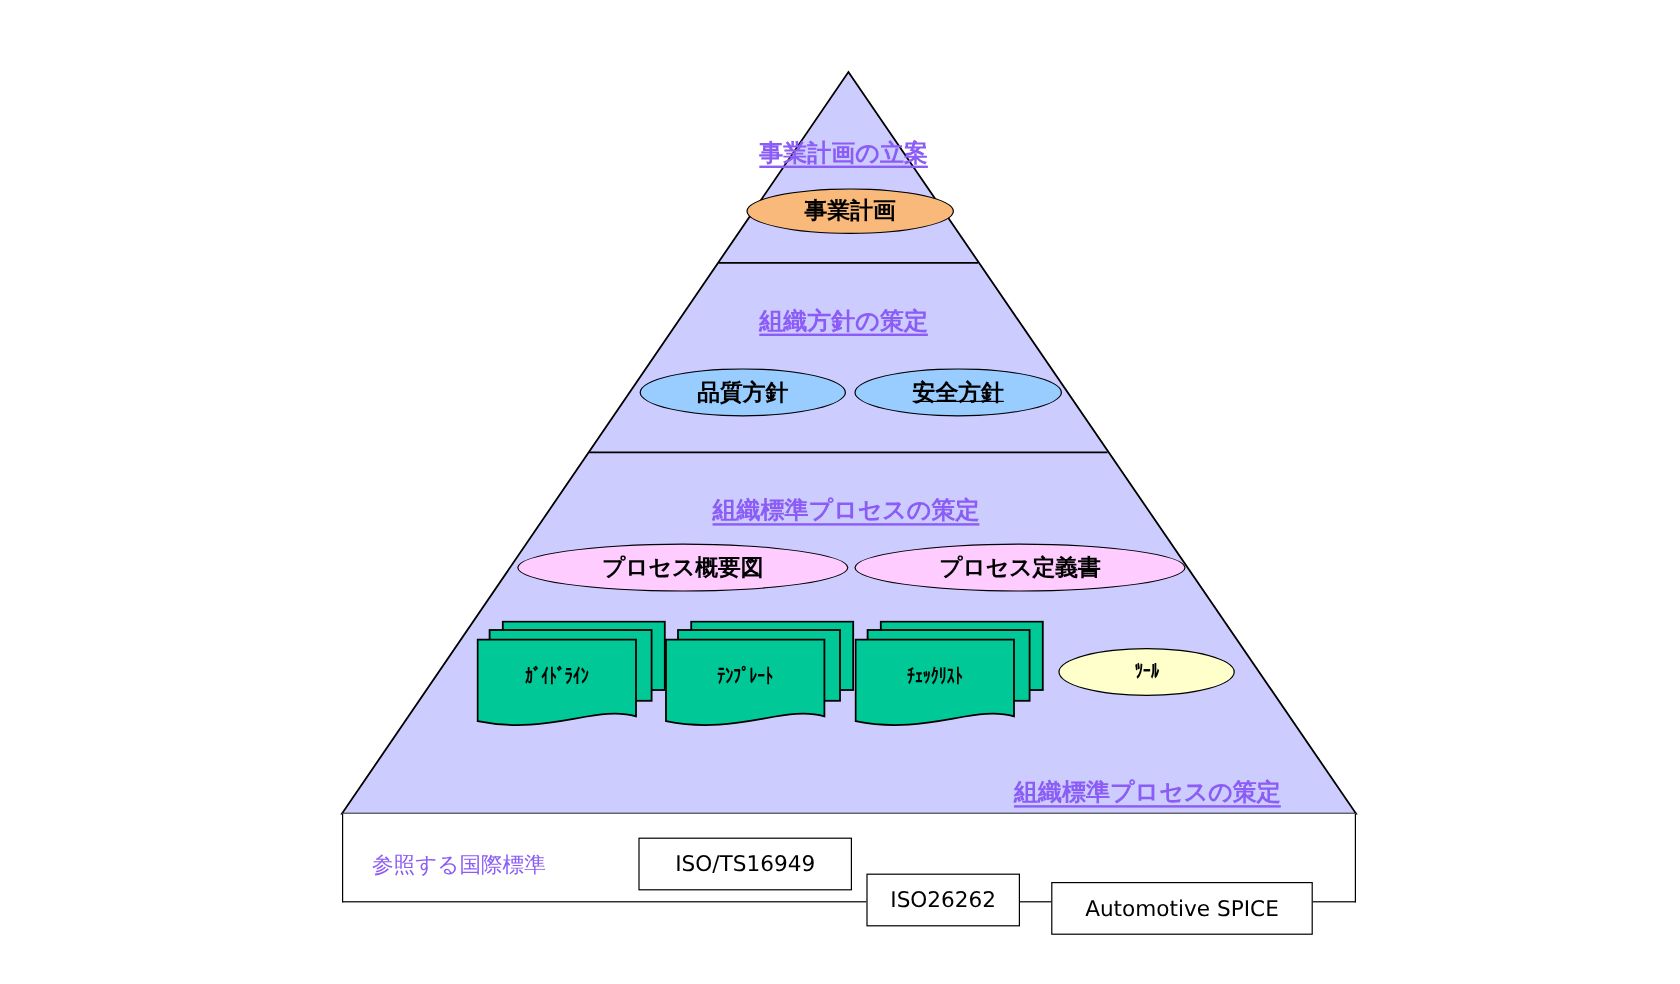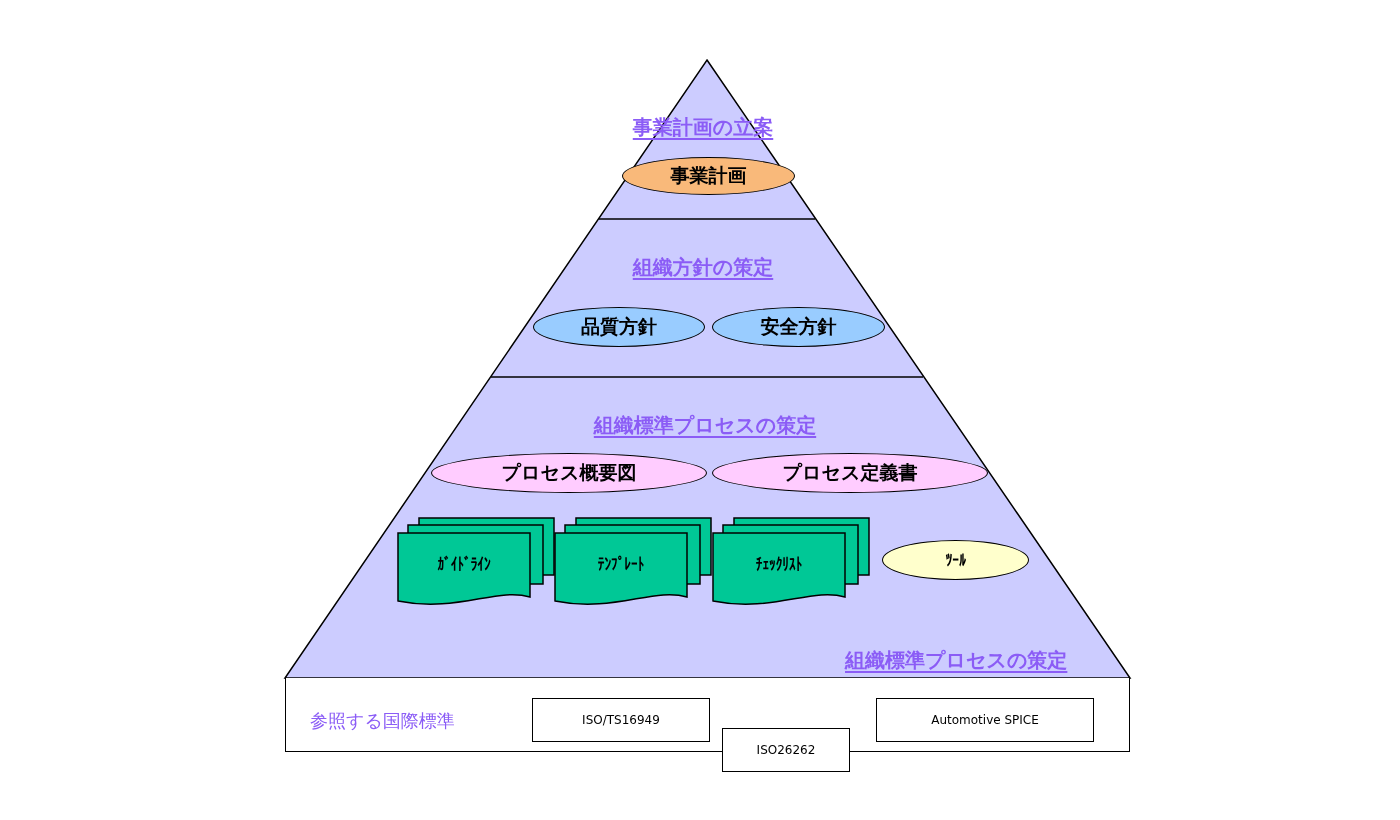--- a/index.html
+++ b/index.html
@@ -8,39 +8,39 @@
   #diagram { position:absolute; left:0; top:0; width:1400px; height:820px; }
   .lbl { position:absolute; font-weight:bold; color:#8b5cf6; white-space:nowrap; }
   .title { font-size:20px; text-decoration:underline; text-underline-offset:4px; text-decoration-thickness:2px; transform:translateX(-50%); }
   .ell { position:absolute; border:1.5px solid #000; border-radius:50%; box-sizing:border-box;
          display:flex; align-items:center; justify-content:center; font-weight:bold; font-size:19px; }
   .doc { position:absolute; width:160px; height:90px; }
   .doc .txt { position:absolute; left:0; top:0; width:130px; height:70px; display:flex; align-items:center; justify-content:center;
               font-size:17px; font-weight:bold; transform:scaleX(0.78); }
   .bottom-box { position:absolute; left:285px; top:678px; width:845px; height:74px; border:1.5px solid #000; box-sizing:border-box; background:#fff; border-top:none; }
   .std { position:absolute; top:698px; height:44px; border:1.5px solid #000; box-sizing:border-box; background:#fff;
-         display:flex; align-items:center; justify-content:center; font-size:12px; }
+         display:flex; align-items:center; justify-content:center; font-size:18px; }
 </style>
 </head>
 <body>
 
 <svg id="diagram" width="1400" height="820" viewBox="0 0 1400 820">
   <polygon points="707,60 1130,678 285,678" fill="#ccccff" stroke="#000" stroke-width="1.5"></polygon>
   <line x1="599" y1="219" x2="815" y2="219" stroke="#000" stroke-width="1.5"></line>
   <line x1="491" y1="377" x2="923" y2="377" stroke="#000" stroke-width="1.5"></line>
 
   <g id="docs"></g>
 </svg>
 
 <div class="lbl title" style="left:703px; top:114px;">事業計画の立案</div>
 <div class="ell" style="left:622px; top:157px; width:173px; height:38px; background:#f9b97a;">事業計画</div>
 
 <div class="lbl title" style="left:703px; top:254px;">組織方針の策定</div>
 <div class="ell" style="left:533px; top:307px; width:172px; height:40px; background:#99ccff;">品質方針</div>
-<div class="ell" style="left:712px; top:307px; width:173px; height:40px; background:#99ccff;">安全方針</div>
+<div class="ell" style="left:712px; top:307px; width:173px; height:40px; background:#99ccff;text-decoration:underline;">安全方針</div>
 
 <div class="lbl title" style="left:705px; top:412px;">組織標準プロセスの策定</div>
 <div class="ell" style="left:431px; top:453px; width:276px; height:40px; background:#ffccff;">プロセス概要図</div>
 <div class="ell" style="left:712px; top:453px; width:276px; height:40px; background:#ffccff;">プロセス定義書</div>
 
 <div class="doc" style="left:397px; top:517px;">
   <svg width="160" height="90" style="position:absolute;left:0;top:0;">
     <rect x="22" y="1" width="135" height="57" fill="#00c896" stroke="#000" stroke-width="1.5"></rect>
     <rect x="11" y="8" width="135" height="59" fill="#00c896" stroke="#000" stroke-width="1.5"></rect>
     <path d="M1,16 L133,16 L133,80 C100,70 60,96 1,84 Z" fill="#00c896" stroke="#000" stroke-width="1.5"></path>
@@ -67,13 +67,13 @@
 <div class="ell" style="left:882px; top:540px; width:147px; height:40px; background:#ffffcc;">
   <span style="font-size:17px; display:inline-block; transform:scaleX(0.8);">ﾂｰﾙ</span>
 </div>
 
 <div class="lbl" style="left:845px; top:647px; font-size:20px; text-decoration:underline; text-underline-offset:4px; text-decoration-thickness:2px;">組織標準プロセスの策定</div>
 
 <div class="bottom-box"></div>
 <div class="lbl" style="left:310px; top:709px; font-size:18px; font-weight:normal;">参照する国際標準</div>
 <div class="std" style="left:532px; width:178px;">ISO/TS16949</div>
 <div class="std" style="left:722px; width:128px;margin-top:30px;">ISO26262</div>
-<div class="std" style="left:876px; width:218px;">Automotive SPICE</div>
+<div class="std" style="left:876px; width:218px;margin-top:37px;">Automotive SPICE</div>
 
 </body></html>

